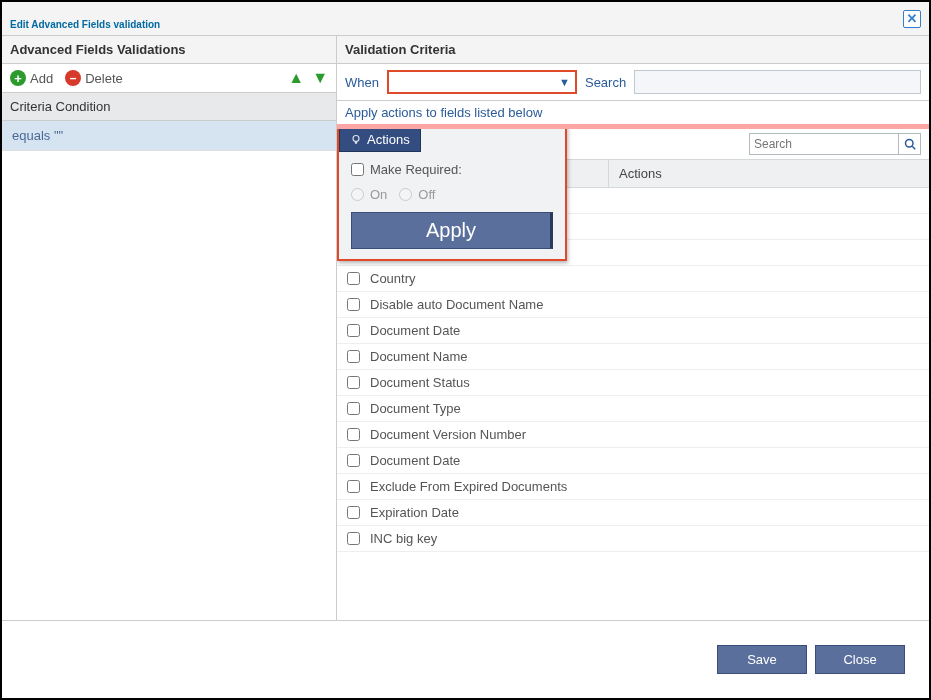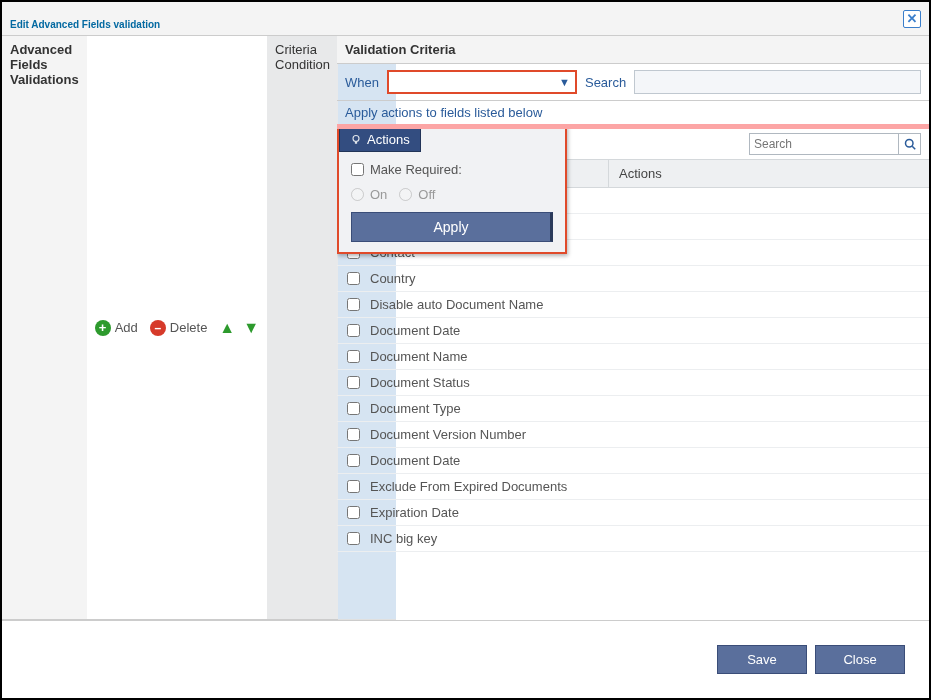--- a/index.html
+++ b/index.html
@@ -2,21 +2,21 @@
 <html><head>
 <meta charset="utf-8">
 <style>
   * { box-sizing: border-box; margin: 0; padding: 0; }
   body { font-family: Arial, Helvetica, sans-serif; font-size: 13px; color: #444; background: #fff; }
   .dialog { width: 931px; height: 700px; border: 2px solid #000; display: flex; flex-direction: column; }
   .titlebar { background: #f4f4f4; border-bottom: 1px solid #ccc; padding: 5px 8px; display: flex; justify-content: space-between; align-items: center; }
   .titlebar-text { color: #0369a1; font-weight: bold; font-size: 10px; margin-top: 12px; }
   .close-x { width: 18px; height: 18px; border: 1px solid #3a7ecb; color: #3a7ecb; font-weight: bold; display: flex; align-items: center; justify-content: center; background: #fff; cursor: pointer; border-radius: 2px; font-size: 13px; }
   .body { flex: 1; display: flex; overflow: hidden; }
-  .left { width: 335px; border-right: 1px solid #ccc; display: flex; flex-direction: row; }
+  .left { width: 335px; border-right: 1px solid #ccc; display: flex; flex-direction: column; }
   .section-head { background: #f4f4f4; border-bottom: 1px solid #ccc; padding: 6px 8px; font-weight: bold; color: #333; font-size: 13px; }
   .toolbar { border-bottom: 1px solid #ccc; padding: 5px 8px; display: flex; align-items: center; gap: 12px; }
   .tb-btn { display: flex; align-items: center; gap: 4px; color: #555; cursor: pointer; }
   .icon-add { width: 16px; height: 16px; border-radius: 50%; background: #2d9a2d; color: #fff; display: flex; align-items: center; justify-content: center; font-weight: bold; font-size: 13px; }
   .icon-del { width: 16px; height: 16px; border-radius: 50%; background: #d63a2a; color: #fff; display: flex; align-items: center; justify-content: center; font-weight: bold; font-size: 12px; }
   .arrow-group { margin-left: auto; display: flex; gap: 8px; }
   .arrow { font-size: 16px; font-weight: bold; color: #2d9a2d; cursor: pointer; }
   .criteria-head { background: #e8e9ea; border-bottom: 1px solid #ccc; padding: 6px 8px; color: #333; font-size: 13px; }
   .criteria-row { background: #d6e4f2; padding: 7px 10px; color: #4a6a95; cursor: pointer; border-bottom: 1px solid #e0e0e0; }
   .right { flex: 1; display: flex; flex-direction: column; overflow: hidden;}
@@ -43,21 +43,21 @@
   .grid-body::-webkit-scrollbar { width: 16px; }
   .grid-body::-webkit-scrollbar-track { background: #f0f0f0; }
   .grid-body::-webkit-scrollbar-thumb { background: #c8cbce; border:1px solid #b0b4b8; }
   
   .popup { position: absolute; top: -4px; left: 0; width: 230px; border: 2px solid #e04a2a; background: #f1f2f4; box-shadow: 1px 2px 4px rgba(0,0,0,0.3); z-index: 5; }
   .popup-tab { background: #334d80; color: #fff; padding: 4px 10px; display: inline-flex; align-items:center; gap:5px; border: 1px solid #223458; font-size: 13px; }
   .bulb { width: 12px; height: 12px; display:inline-block; }
   .popup-body { padding: 10px 12px; }
   .pb-row { display:flex; align-items:center; gap:6px; margin-bottom:10px; color:#555; }
   .pb-row.disabled { color:#999; }
-  .apply-btn { width: 100%; background: #5a6f9c; color: #fff; text-align: center; padding: 6px 0; border: 1px solid #3a4d78; border-right: 3px solid #2a3a5a; cursor: pointer; font-size: 14px; }
+  .apply-btn { width: 100%; background: #5a6f9c; color: #fff; text-align: center; padding: 6px 0; border: 1px solid #3a4d78; border-right: 3px solid #2a3a5a; cursor: pointer; font-size: 20px; }
   .footer { border-top: 1px solid #ccc; padding: 24px; display: flex; justify-content: flex-end; gap: 8px; }
   .ftr-btn { background: #5a6f9c; color: #fff; padding: 6px 0; width: 90px; text-align: center; border: 1px solid #3a4d78; cursor: pointer; font-size: 13px; }
 </style>
 </head>
 <body>
 
 <div class="dialog">
 
   <div class="titlebar">
     <span class="titlebar-text">Edit Advanced Fields validation</span>

